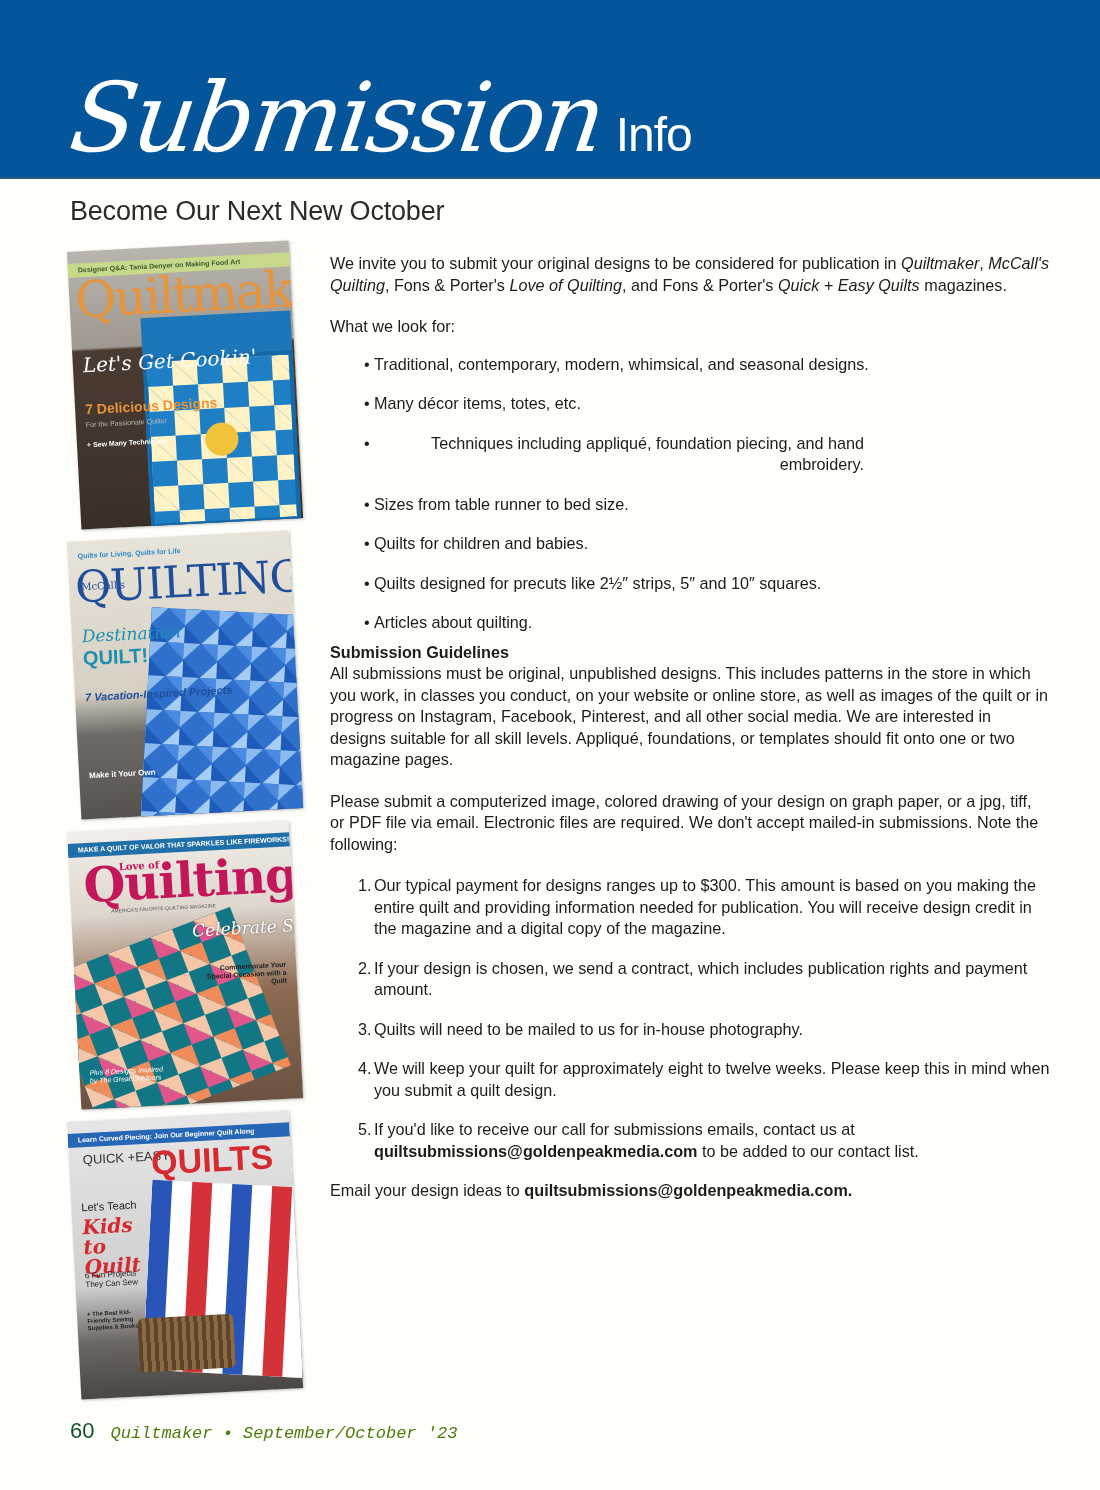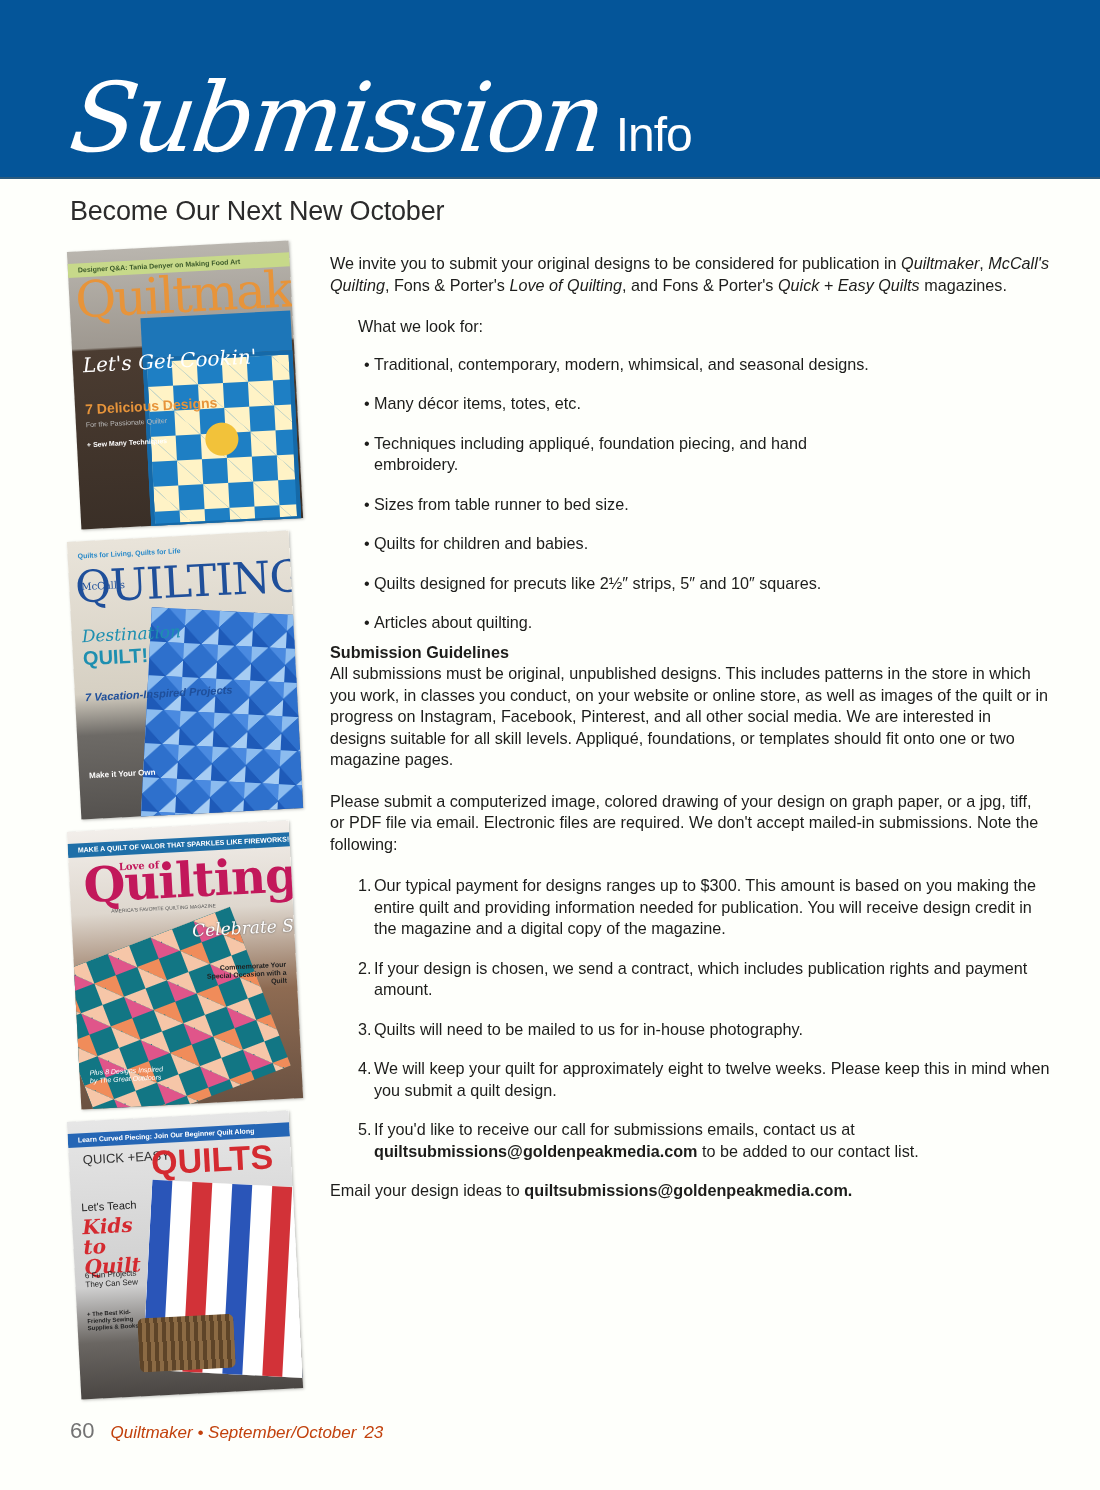--- a/index.html
+++ b/index.html
@@ -115,22 +115,22 @@
   .bullet-text { display: block; max-width: 600px; }
   .guidelines-heading { font-weight: bold; display: block; }
   .numbered { list-style: none; margin-left: 44px; }
   .numbered li { position: relative; padding-left: 0; margin-bottom: 18px; }
   .num { position: absolute; left: -16px; top: 0; }
   .numbered li .nt { display: block; }
   .email { font-weight: bold; margin-top: 28px; }
   .last-line { margin-top: 2px; }
 
   .footer { position: absolute; left: 70px; top: 1418px; display: flex; align-items: baseline; }
-  .page-num { font-family: "Liberation Sans", sans-serif; font-size: 22px; color: #737373; }
-  .footer-text { margin-left: 16px; font-family: Liberation Sans, sans-serif; font-style: italic; font-size: 17px; color: #c2410c; }
+  .page-num { font-family: "Liberation Sans", sans-serif; font-size: 22px; color: #14532d; }
+  .footer-text { margin-left: 16px; font-family: Liberation Mono, monospace; font-style: italic; font-size: 17px; color: #4d7c0f; }
 </style>
 </head>
 <body>
 
 <div class="banner">
   <div class="banner-title">
     <span class="script-word">Submission</span>
     <span class="plain-word">Info</span>
   </div>
 </div>
@@ -178,31 +178,31 @@
   <div class="cv-line c4-head">Let's Teach</div>
   <div class="cv-line c4-kids" style="white-space:normal;width:60px;">Kids to Quilt</div>
   <div class="cv-line c4-six" style="white-space:normal;width:55px;">6 Fun Projects They Can Sew</div>
   <div class="cv-line" style="top:190px;font-size:6px;color:#222;font-weight:bold;white-space:normal;width:60px;">+ The Best Kid-Friendly Sewing Supplies &amp; Books!</div>
   <div class="c4-basket"></div>
 </div>
 
 <div class="content">
   <p><span>We invite you to submit your original designs to be considered for publication in </span><em>Quiltmaker</em><span>, </span><em>McCall's Quilting</em><span>, Fons &amp; Porter's </span><em>Love of Quilting</em><span>, and Fons &amp; Porter's </span><em>Quick + Easy Quilts</em><span> magazines.</span></p>
 
-  <p style="margin-bottom:16px;margin-left:28px;">What we look for:</p>
+  <p style="margin-bottom:16px;">What we look for:</p>
 
   <ul class="bullets">
     <li>
         <span class="bullet-text">Traditional, contemporary, modern, whimsical, and seasonal designs.</span>
       </li>
     <li>
         <span class="bullet-text">Many décor items, totes, etc.</span>
       </li>
     <li>
-        <span class="bullet-text" style="max-width:490px;">Techniques including appliqué, foundation piecing, and hand embroidery.</span>
+        <span class="bullet-text" style="max-width:490px;text-align:right;">Techniques including appliqué, foundation piecing, and hand embroidery.</span>
       </li>
     <li>
         <span class="bullet-text">Sizes from table runner to bed size.</span>
       </li>
     <li>
         <span class="bullet-text">Quilts for children and babies.</span>
       </li>
     <li>
         <span class="bullet-text">Quilts designed for precuts like 2½″ strips, 5″ and 10″ squares.</span>
       </li>

